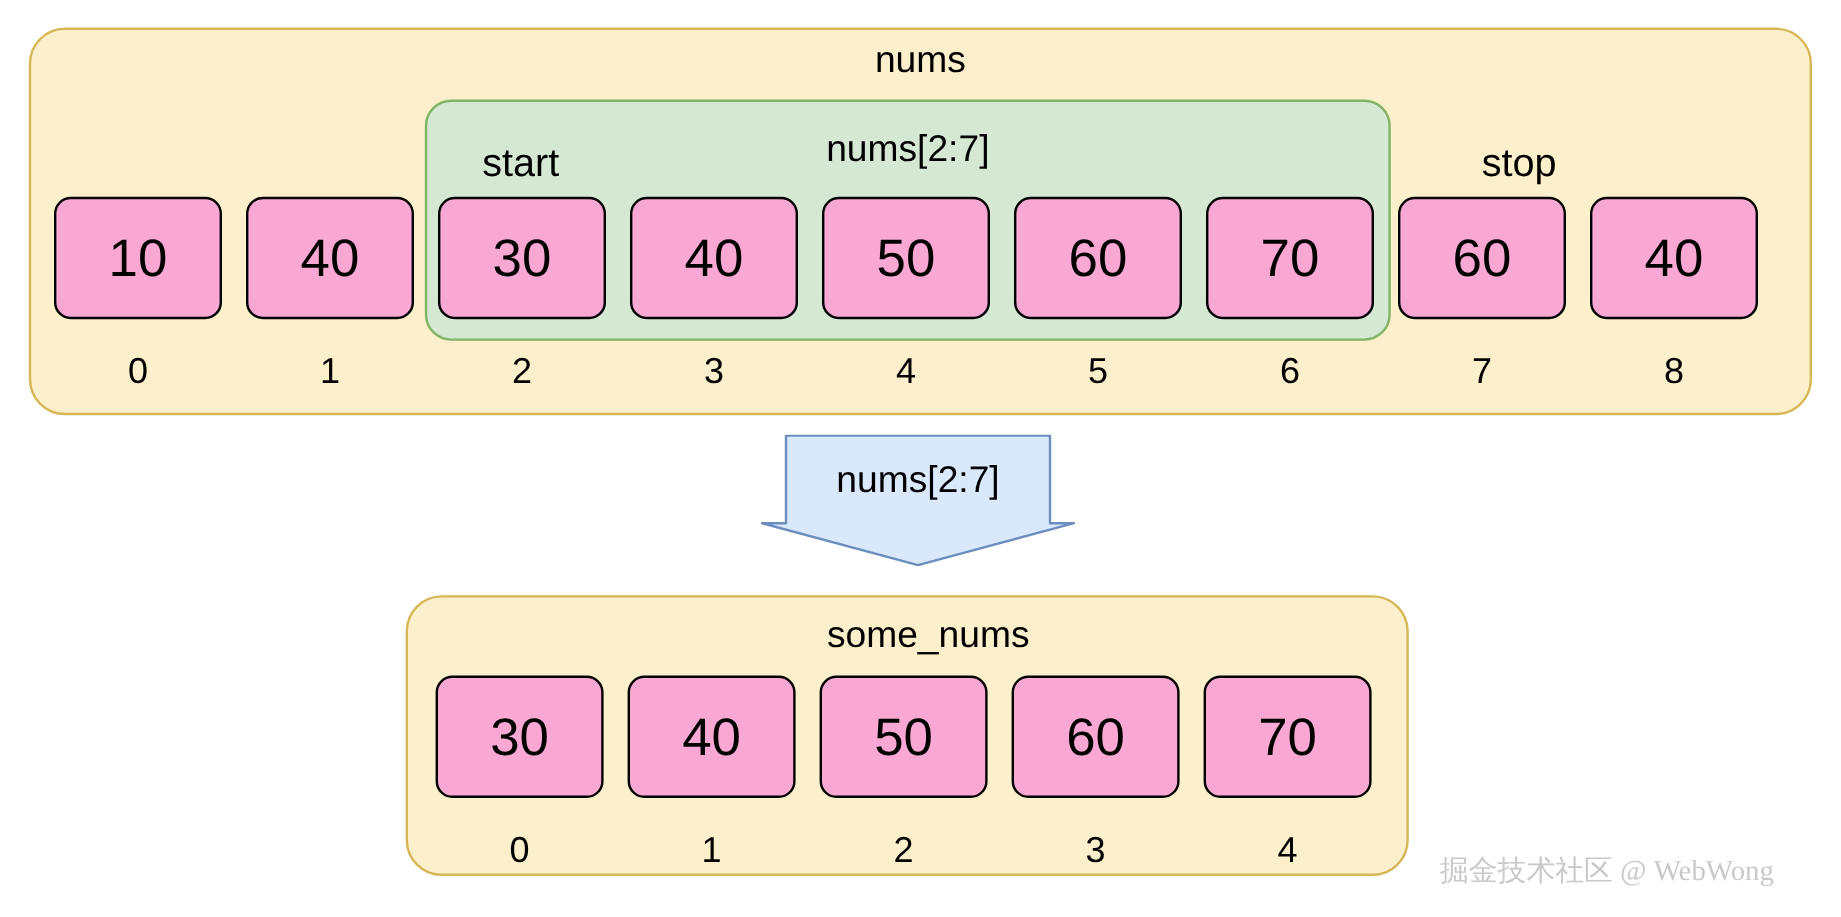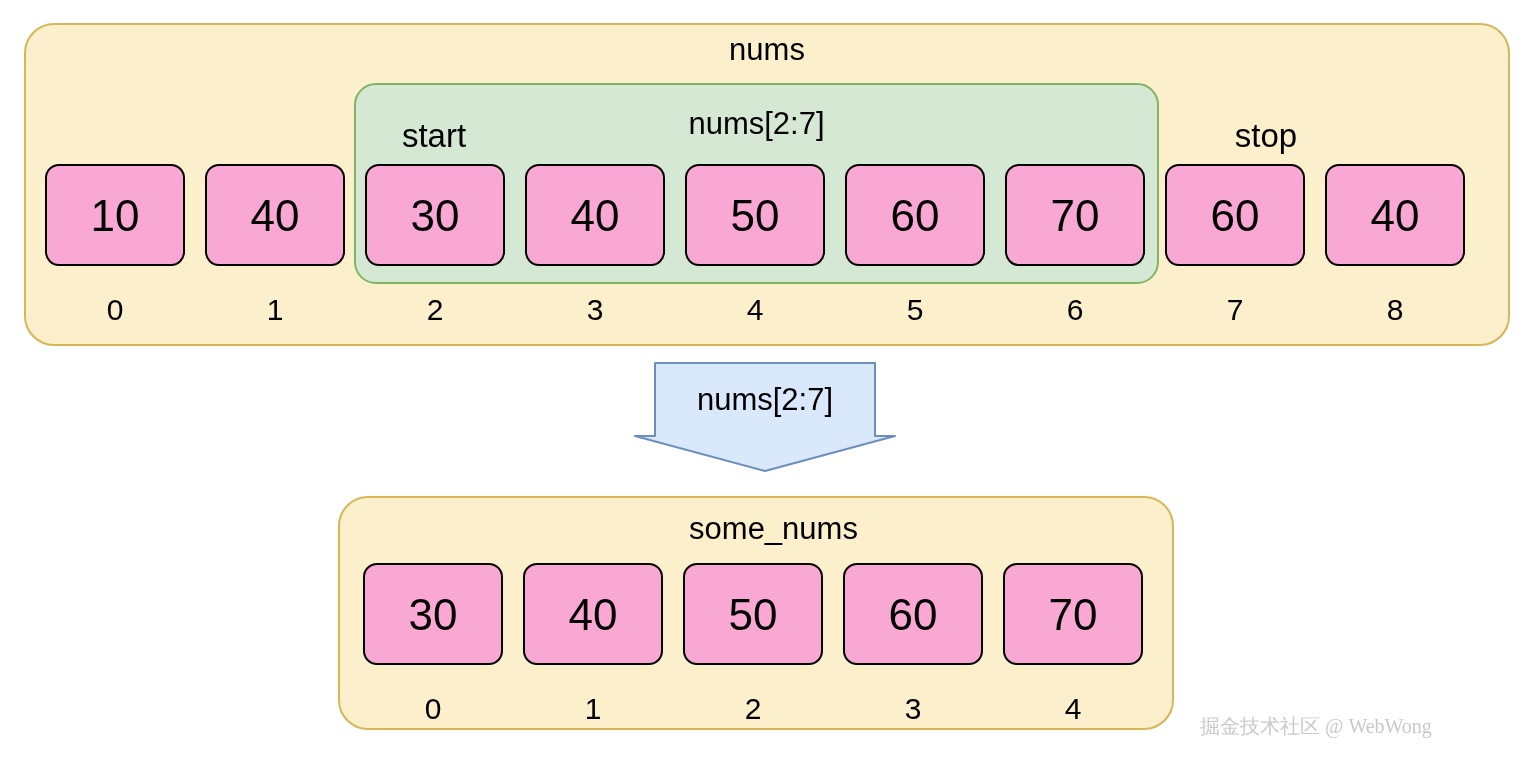--- a/index.html
+++ b/index.html
@@ -146,21 +146,21 @@
     line-height: 31px;
     color: #000000;
     white-space: nowrap;
   }
 
   
   #watermark {
     position: absolute;
     left: 1200px;
     top: 712px;
-    font-size: 20px;
+    font-size: 24px;
     line-height: 28px;
     color: #c9c9c9;
     white-space: nowrap;
     font-family: "Liberation Serif", serif;
   }
 </style>
 </head>
 <body>
 
 <div id="stage">

